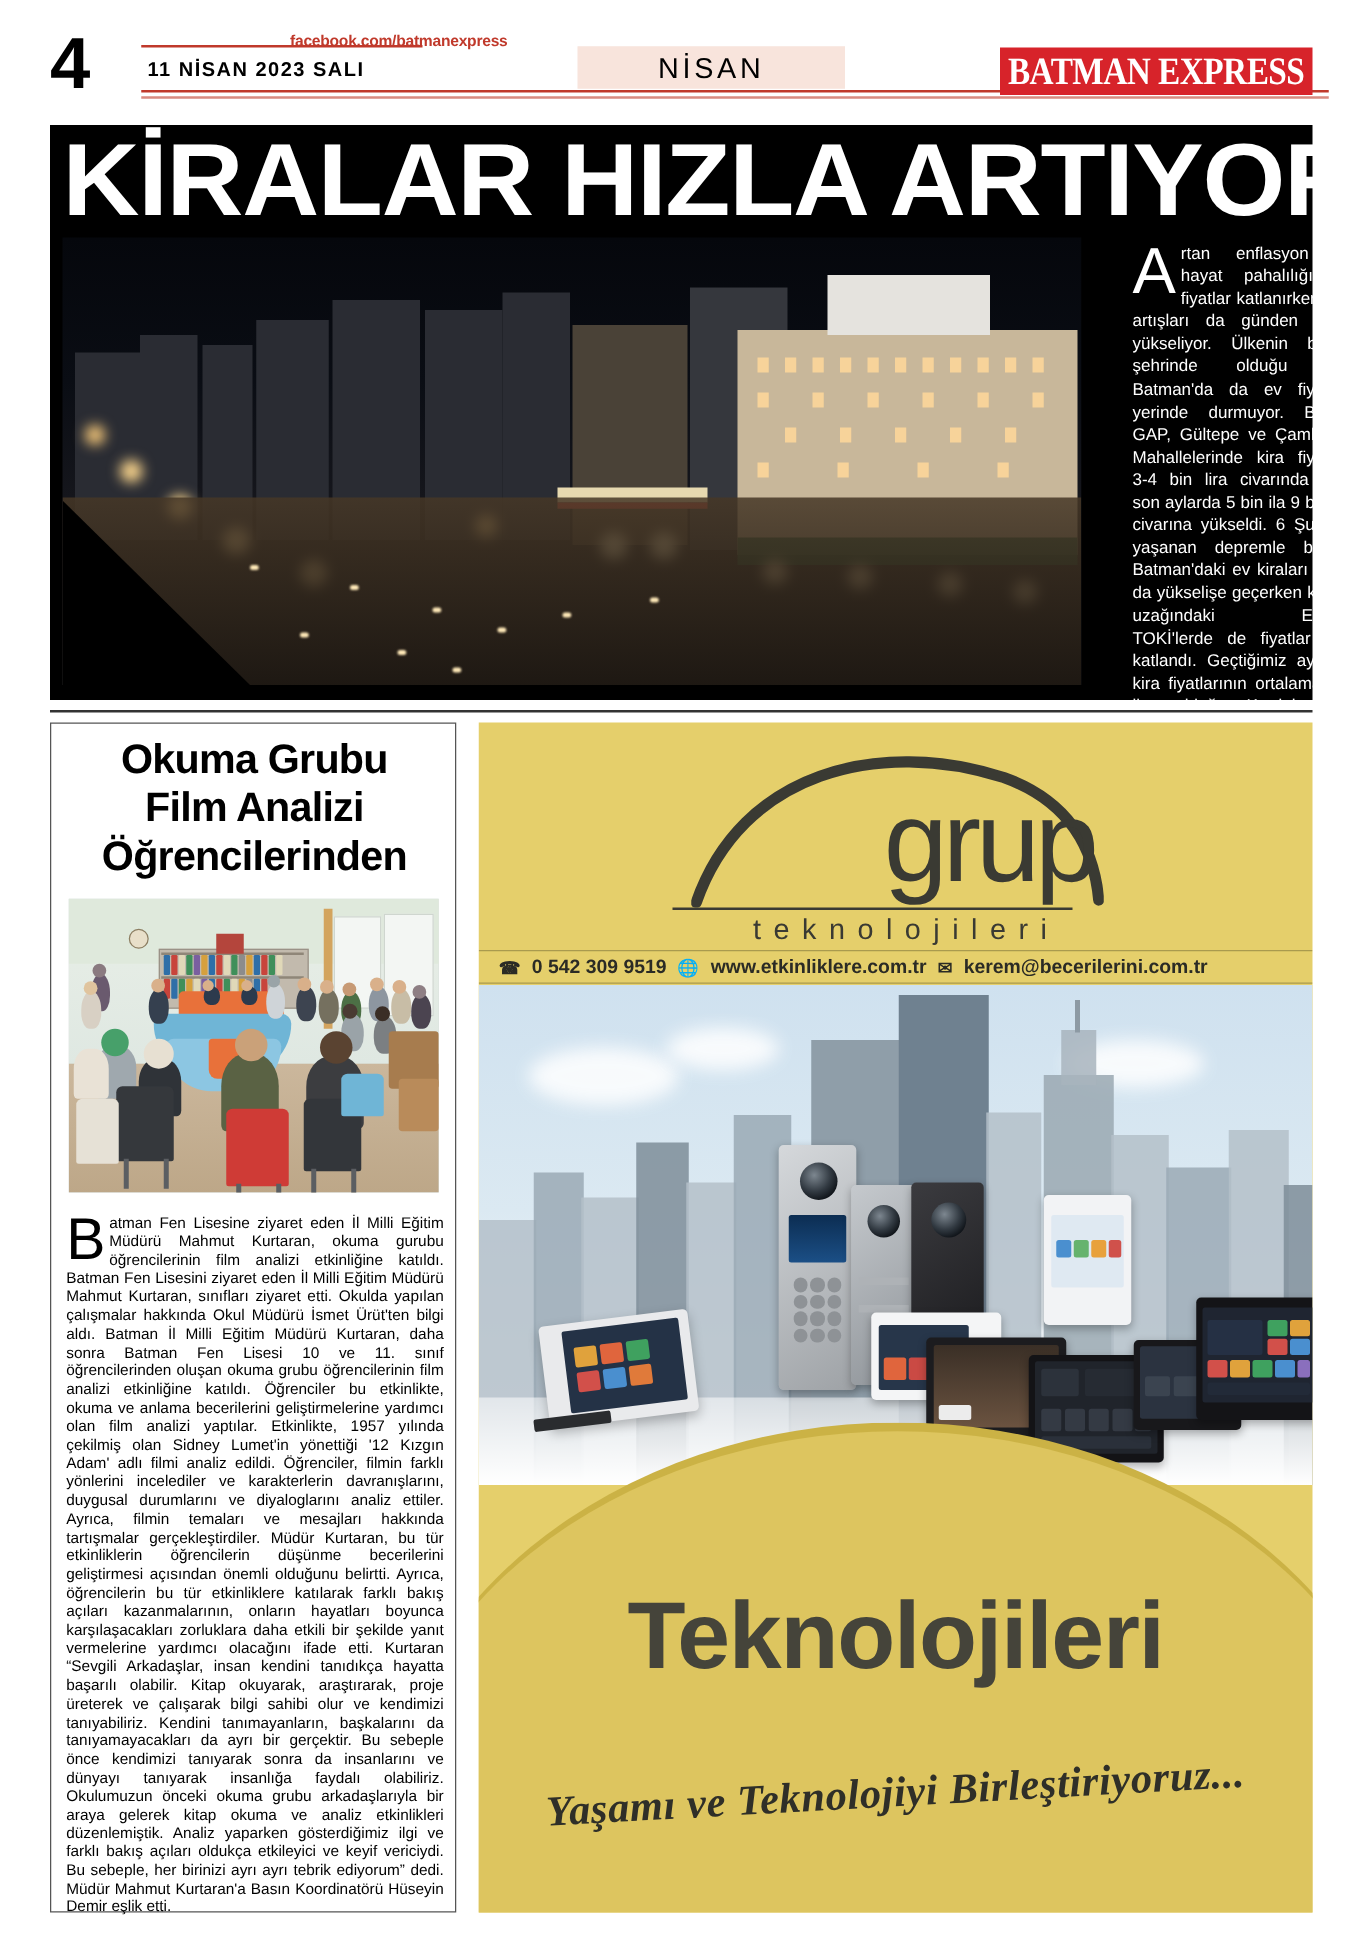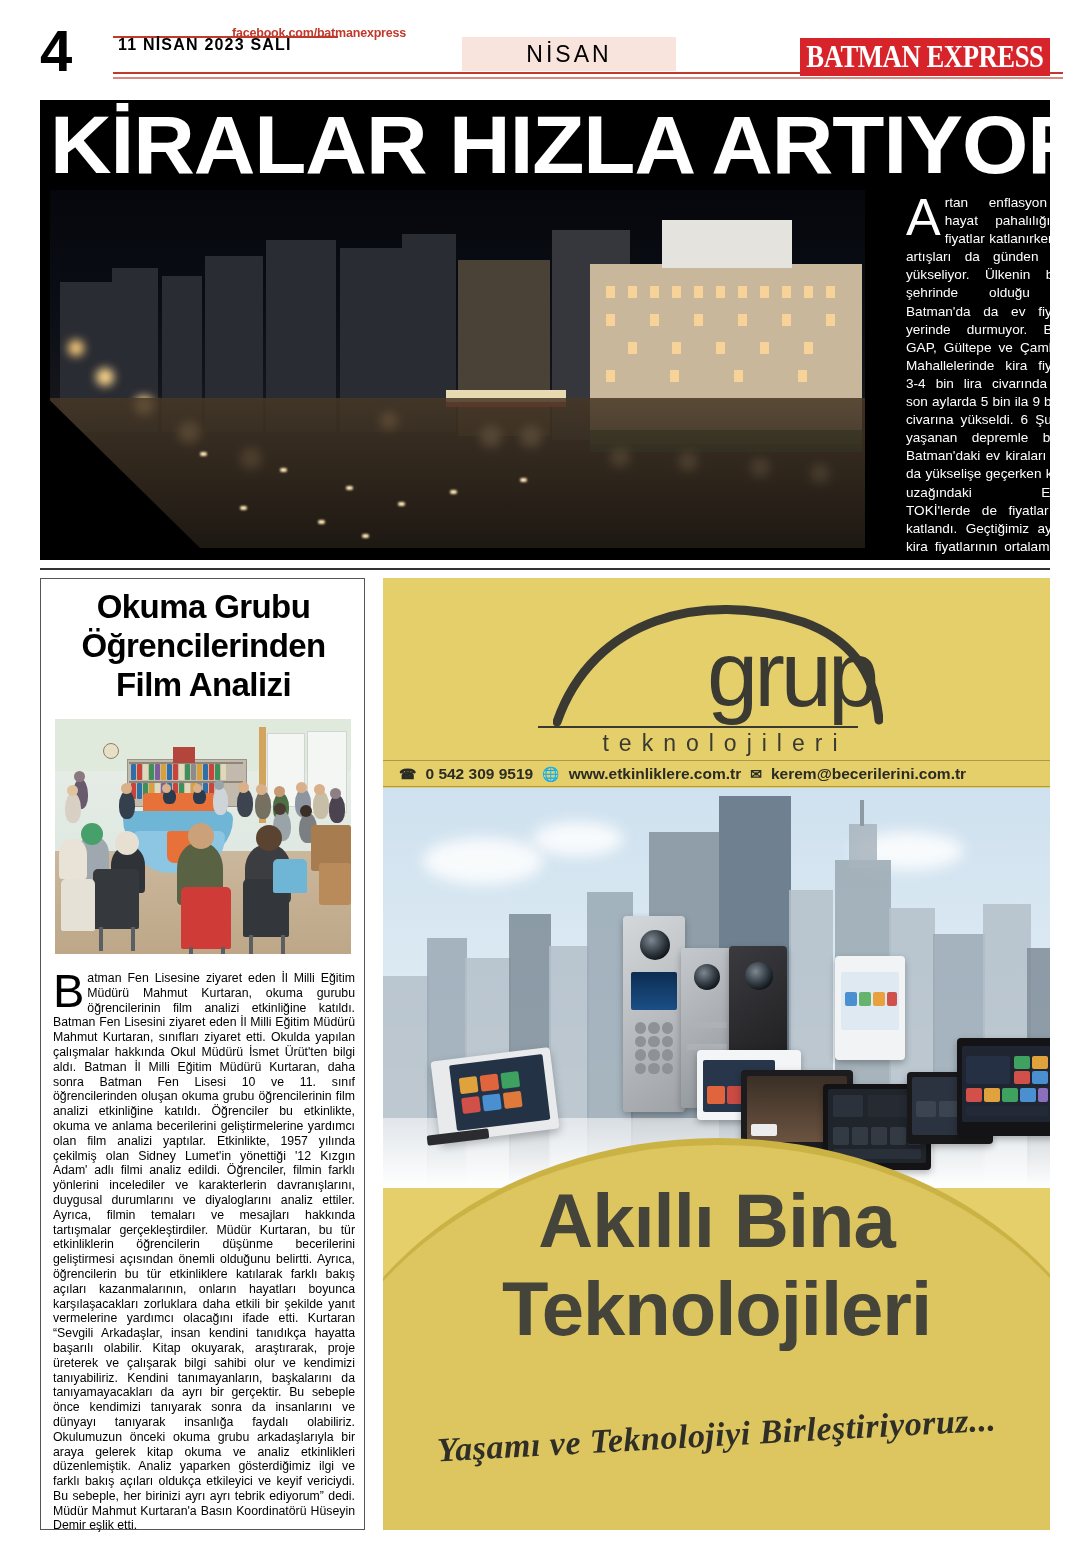--- a/index.html
+++ b/index.html
@@ -15,21 +15,21 @@
   .pagenum{
     position:absolute;left:40px;top:22px;font-size:58px;font-weight:900;
     font-family:"Liberation Sans",sans-serif;line-height:58px;letter-spacing:-2px;
   }
   .fb-rule{position:absolute;left:113px;top:36px;width:225px;height:2px;background:#c0392b;}
   .fb-link{
     position:absolute;left:232px;top:26px;font-size:12.5px;font-weight:700;
     color:#c0392b;letter-spacing:-0.2px;
   }
   .date{
-    position:absolute;left:118px;top:36px;font-size:16px;font-weight:700;
+    position:absolute;left:118px;top:48px;font-size:16px;font-weight:700;
     letter-spacing:1.2px;
   }
   .hdr-rule1{position:absolute;left:113px;top:72px;width:950px;height:2px;background:#c0392b;}
   .hdr-rule2{position:absolute;left:113px;top:77px;width:950px;height:1.5px;background:#d98a80;}
   .section-box{
     position:absolute;left:462px;top:37px;width:214px;height:34px;
     background:#f8e4dc;display:flex;align-items:center;justify-content:center;
   }
   .section-box span{font-size:23px;letter-spacing:3px;font-weight:400;}
   .brand{
@@ -277,22 +277,22 @@
     <div class="lead-col">
       <span class="dropcap">A</span><span>rtan enflasyon ve hayat pahalılığı ve fiyatlar katlanırken kira artışları da günden güne yükseliyor. Ülkenin birçok şehrinde olduğu gibi Batman'da da ev fiyatları yerinde durmuyor. Belde, GAP, Gültepe ve Çamlıtepe Mahallelerinde kira fiyatları 3-4 bin lira civarında iken son aylarda 5 bin ila 9 bin TL civarına yükseldi. 6 Şubatta yaşanan depremle birlikte Batman'daki ev kiraları daha da yükselişe geçerken kentin uzağındaki Emekli TOKİ'lerde de fiyatlar üçe katlandı. Geçtiğimiz aylarda kira fiyatlarının ortalama bin lira olduğu Kardelen ve Emekli TOKİ'de kiralar 3 bin lirayı aştı.</span>
     </div>
   </div>
 
   <div class="mid-rule"></div>
 
   <div class="story">
     <div class="story-title">
       <div>Okuma Grubu</div>
+      <div>Film Analizi</div>
       <div>Öğrencilerinden</div>
-      <div>Film Analizi</div>
     </div>
 
     <div class="story-photo">
       <div class="cls-wall"></div>
       <div class="cls-floor"></div>
 
       <div style="position:absolute;left:0;top:0;width:100%;height:22%;background:#dfe9dc;"></div>
 
       <div class="wdw" style="left:212px;top:14px;width:36px;height:72px;"></div>
       <div class="wdw" style="left:252px;top:12px;width:38px;height:80px;"></div>
@@ -549,18 +549,17 @@
           <div class="tile" style="left:50px;top:14px;width:18px;height:16px;background:#3fa15f;"></div>
           <div class="tile" style="left:8px;top:34px;width:18px;height:16px;background:#d2504a;"></div>
           <div class="tile" style="left:29px;top:34px;width:18px;height:16px;background:#4a8fcf;"></div>
           <div class="tile" style="left:50px;top:34px;width:18px;height:16px;background:#e07a3a;"></div>
         </div>
       </div>
       <div style="position:absolute;left:44px;top:344px;width:62px;height:10px;background:#2a2c2f;border-radius:2px;transform:rotate(-7deg);"></div>
     </div>
 
     <div class="ad-arc"></div>
-    <div class="ad-h1">Akıllı Bina</div>
     <div class="ad-h2">Teknolojileri</div>
     <div class="ad-slogan">Yaşamı ve Teknolojiyi Birleştiriyoruz...</div>
   </div>
 
 </div>
 
 </body></html>

